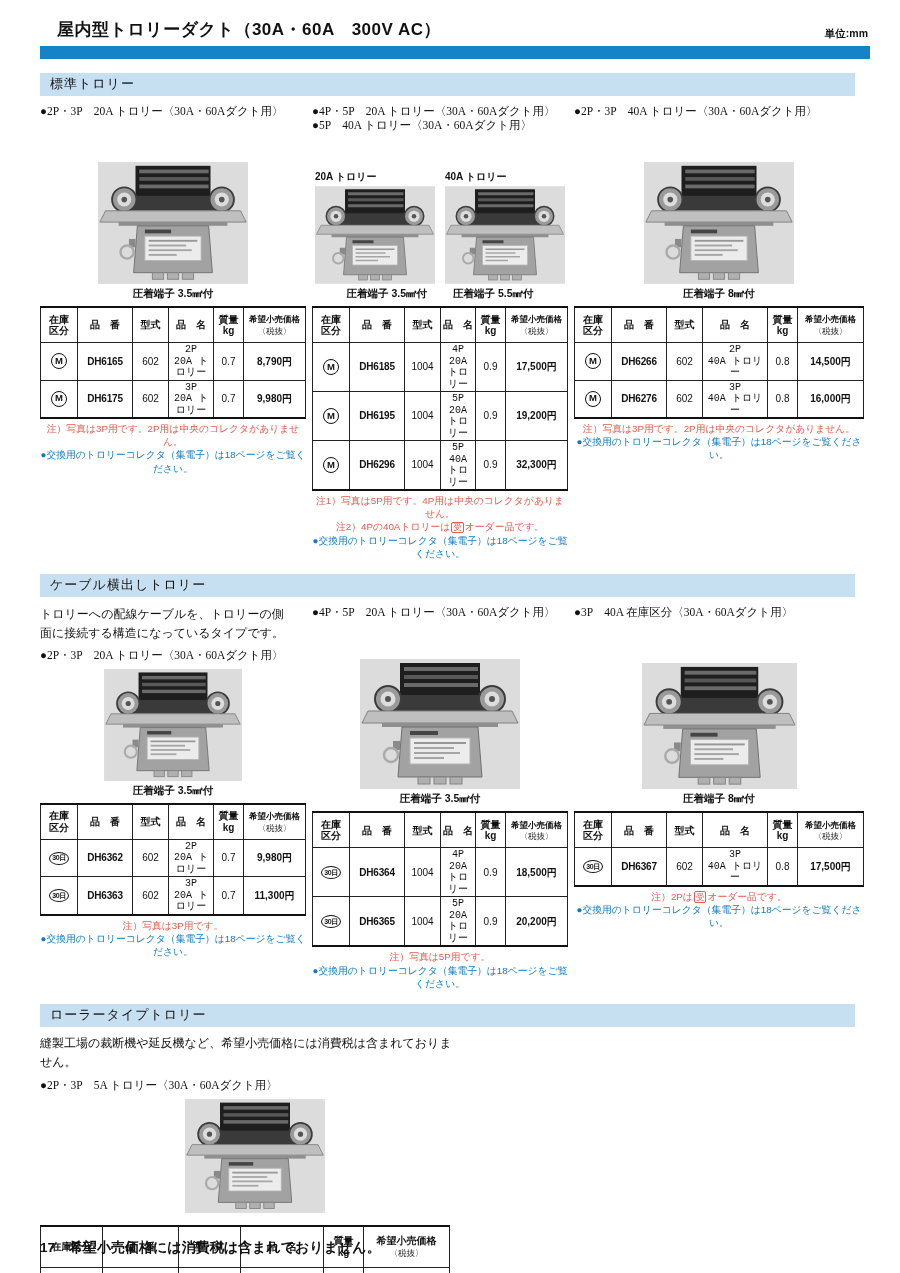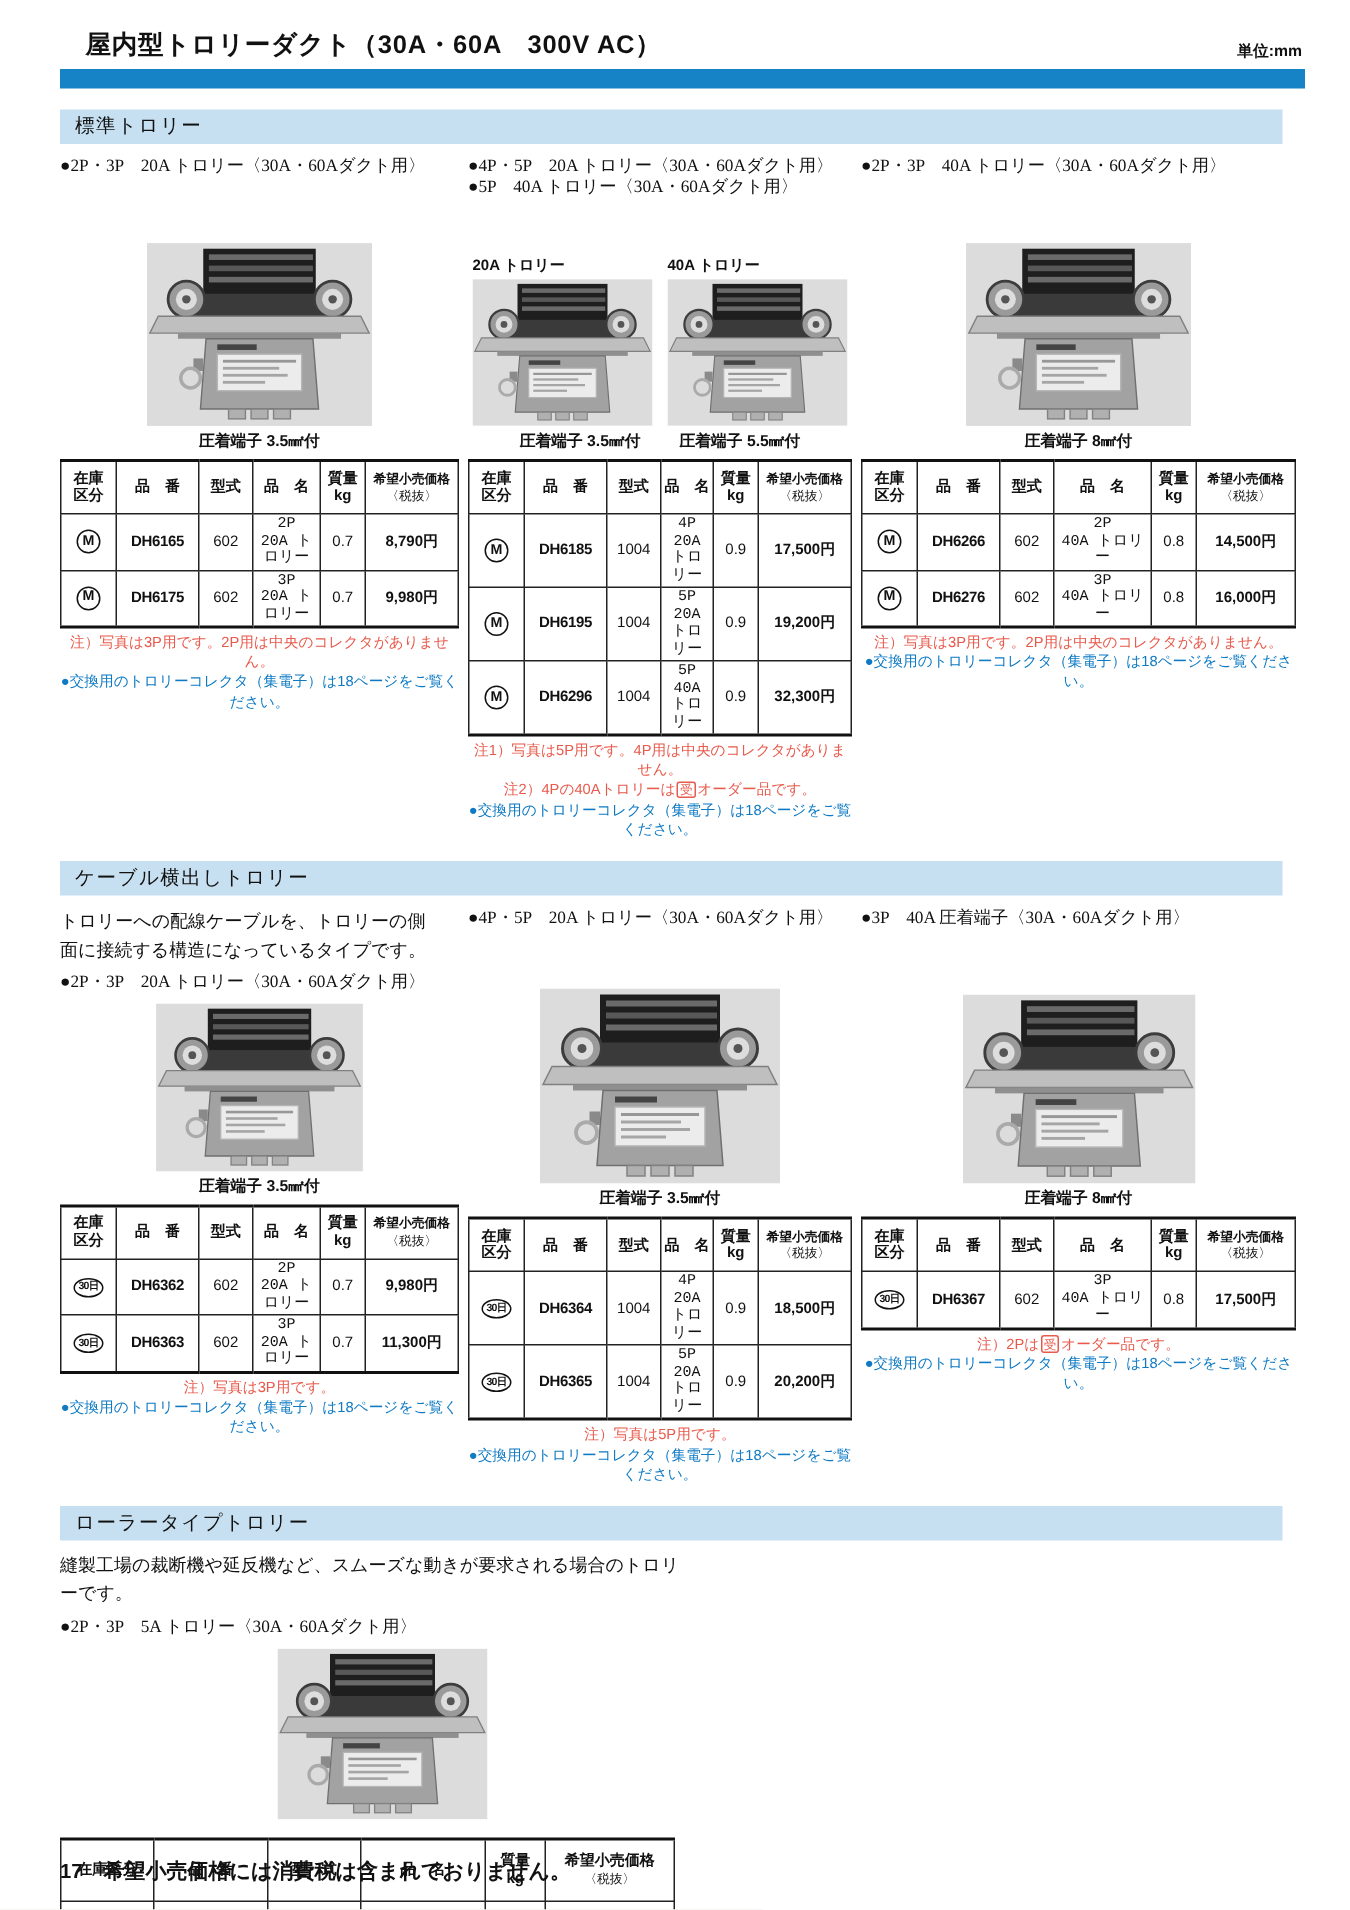--- a/index.html
+++ b/index.html
@@ -406,21 +406,21 @@
           </tr>
         </tbody>
       </table>
       <div class="notes">
         <div class="note red">注）写真は5P用です。</div>
         <div class="note blue">●交換用のトロリーコレクタ（集電子）は18ページをご覧ください。</div>
       </div>
     </div>
 
     <div class="col">
-      <div class="prod-head">●3P　40A 圧着端子〈30A・60Aダクト用〉</div>
+      <div class="prod-head">●3P　40A 在庫区分〈30A・60Aダクト用〉</div>
       <div class="photo-zone h170">
             <svg class="photo" viewBox="0 0 160 130" width="155" height="126">
               <use href="#trolley"></use>
             </svg>
           </div>
       <div class="caption">圧着端子 8㎟付</div>
       <table class="ptable">
         <colgroup>
               <col style="width:37px">
               <col style="width:55px">
@@ -452,21 +452,21 @@
       </table>
       <div class="notes">
         <div class="note red"><span>注）2Pは</span><span class="sym-box">受</span><span>オーダー品です。</span></div>
         <div class="note blue">●交換用のトロリーコレクタ（集電子）は18ページをご覧ください。</div>
       </div>
     </div>
   </div>
 
   <div class="band">ローラータイプトロリー</div>
   <div class="s3-wrap">
-    <div class="desc" style="width:420px;margin-top:7px">縫製工場の裁断機や延反機など、スムーズな動きが要求される場合のトロリーです。</div>
+    <div class="desc" style="width:420px;margin-top:7px">縫製工場の裁断機や延反機など、希望小売価格には消費税は含まれておりません。</div>
     <div class="prod-head" style="margin-top:7px">●2P・3P　5A トロリー〈30A・60Aダクト用〉</div>
     <div class="photo-zone h120" style="width:430px">
           <svg class="photo" viewBox="0 0 160 130" width="140" height="114">
             <use href="#trolley"></use>
           </svg>
         </div>
     <table class="ptable wide" style="margin-top:12px">
       <colgroup>
             <col style="width:62px">
             <col style="width:76px">

